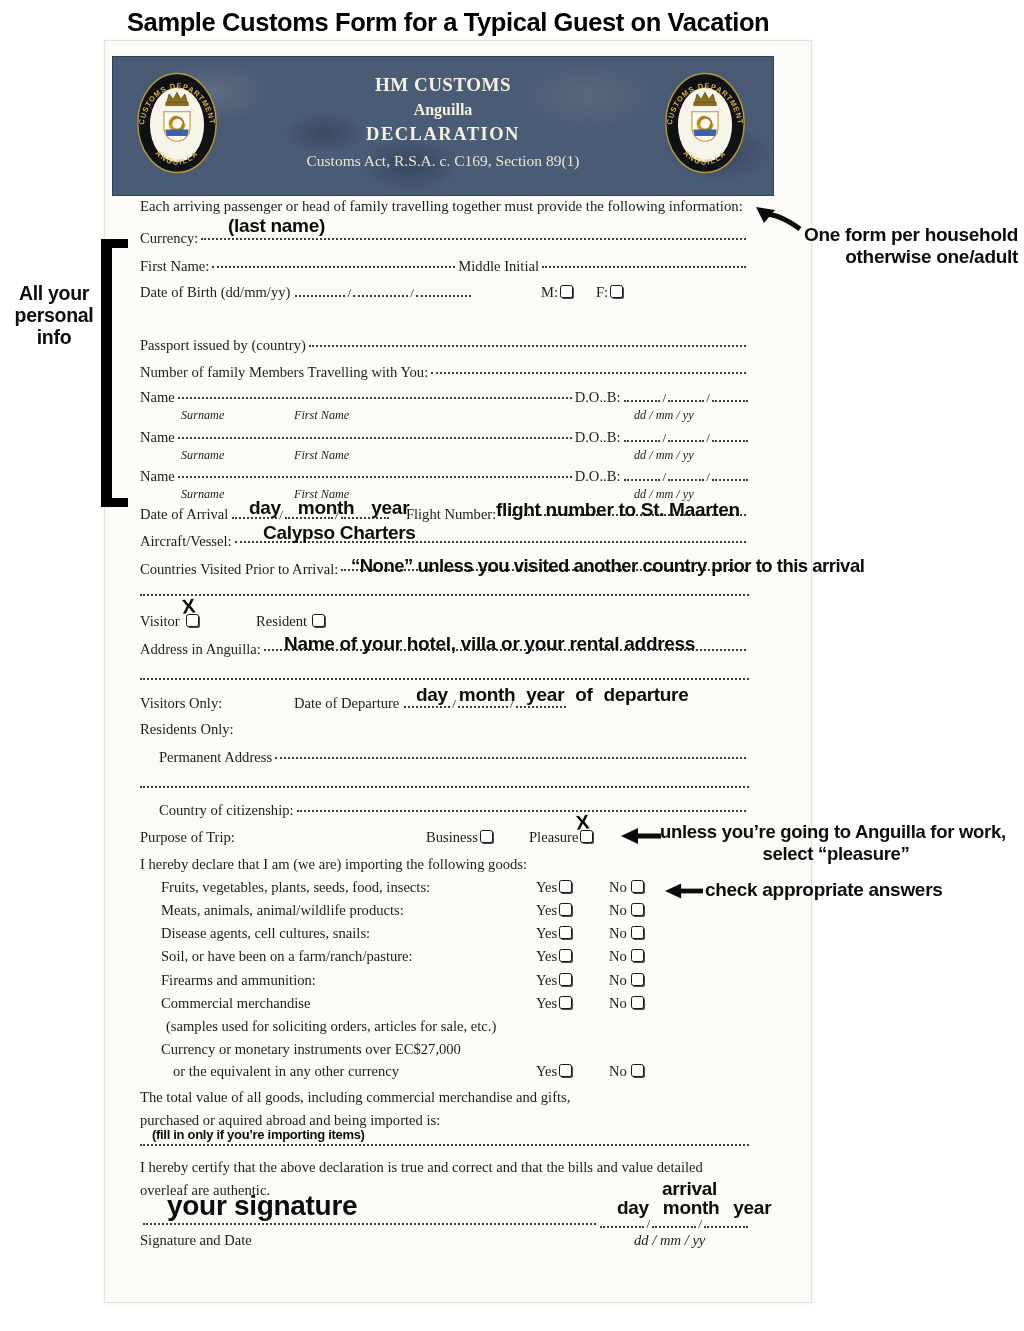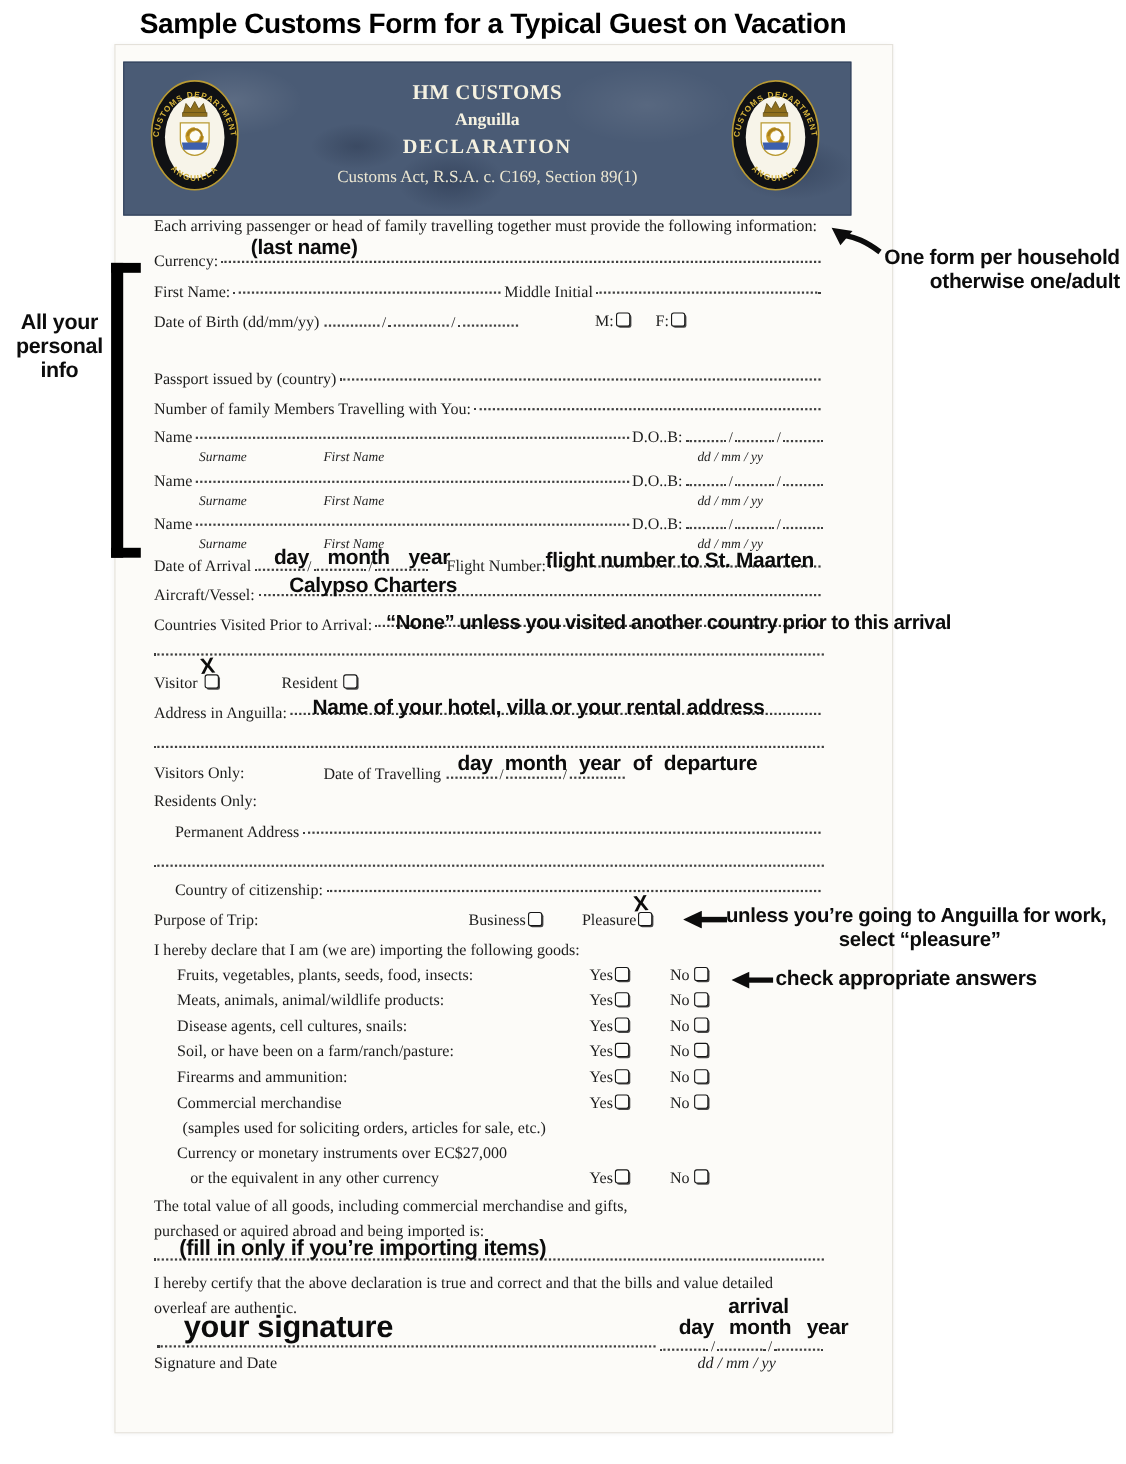--- a/index.html
+++ b/index.html
@@ -258,21 +258,21 @@
 
   <div class="r" style="top:598px">
     <span class="lbl">Address in Anguilla:</span>
     <span class="dots"></span>
   </div>
   <div class="dotline" style="top:637px"></div>
 
   <div class="r" style="top:652px">
     <span class="lbl">Visitors Only:</span>
     <span class="abs" style="left:154px">
-      <span>Date of Travelling</span>
+      <span>Date of Departure</span>
       <span class="slot" style="width:46px;margin-left:5px"></span>
         <span class="sl">/</span>
         <span class="slot" style="width:50px"></span>
         <span class="sl">/</span>
         <span class="slot" style="width:50px"></span>
     </span>
   </div>
 
   <div class="r" style="top:678px">
     <span class="lbl">Residents Only:</span>
@@ -450,16 +450,16 @@
   <div>unless you’re going to Anguilla for work,</div>
   <div style="text-align:center">select “pleasure”</div>
 </div>
 
 <svg class="mk-arrow" style="left:665px;top:883px" width="38" height="16" viewBox="0 0 40 16">
   <rect x="13" y="5.5" width="27" height="5" fill="#0c0c0c"></rect>
   <polygon points="0,8 17,0 17,16" fill="#0c0c0c"></polygon>
 </svg>
 <div class="mk" style="left:705px;top:879px">check appropriate answers</div>
 
-<div class="mk" style="left:163px;top:1124px;font-size:20px">(fill in only if you’re importing items)</div>
+<div class="mk" style="left:152px;top:1124px;font-size:13px">(fill in only if you’re importing items)</div>
 <div class="mk" style="left:167px;top:1195px;font-size:28px">your signature</div>
 <div class="mk" style="left:662px;top:1178px">arrival</div>
 <div class="mk" style="left:617px;top:1197px;word-spacing:9px">day month  year</div>
 
 </body></html>

